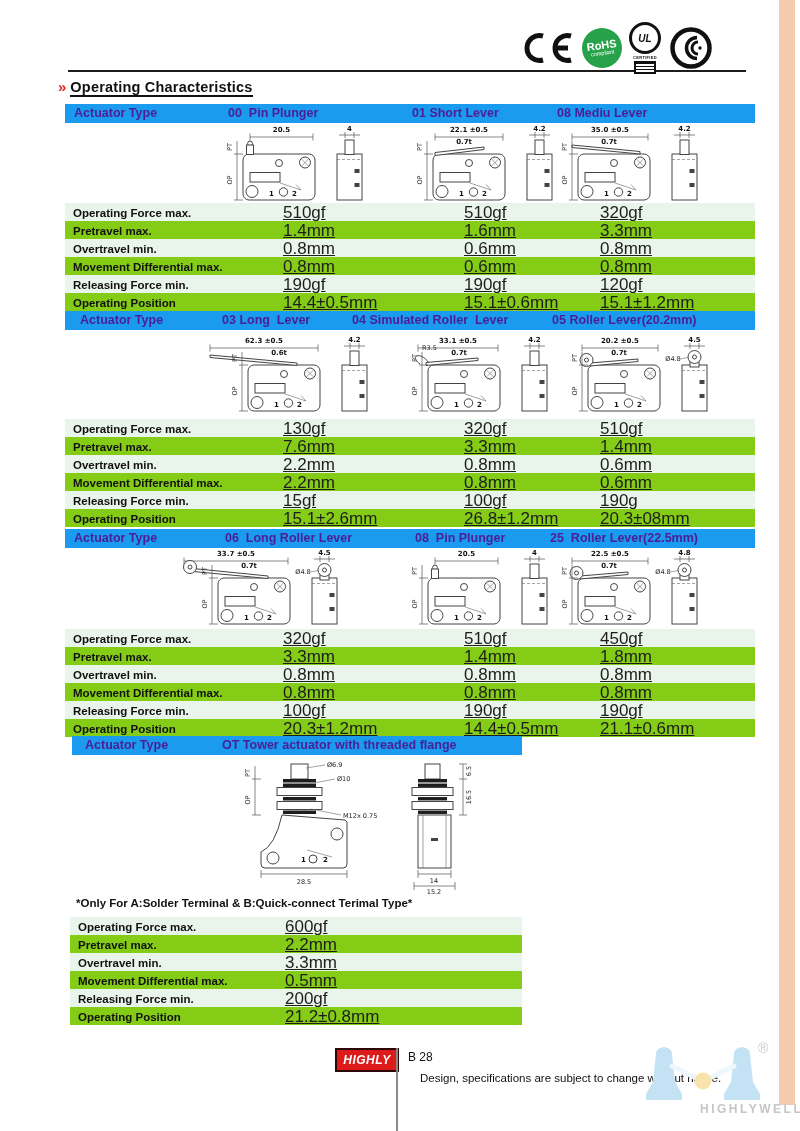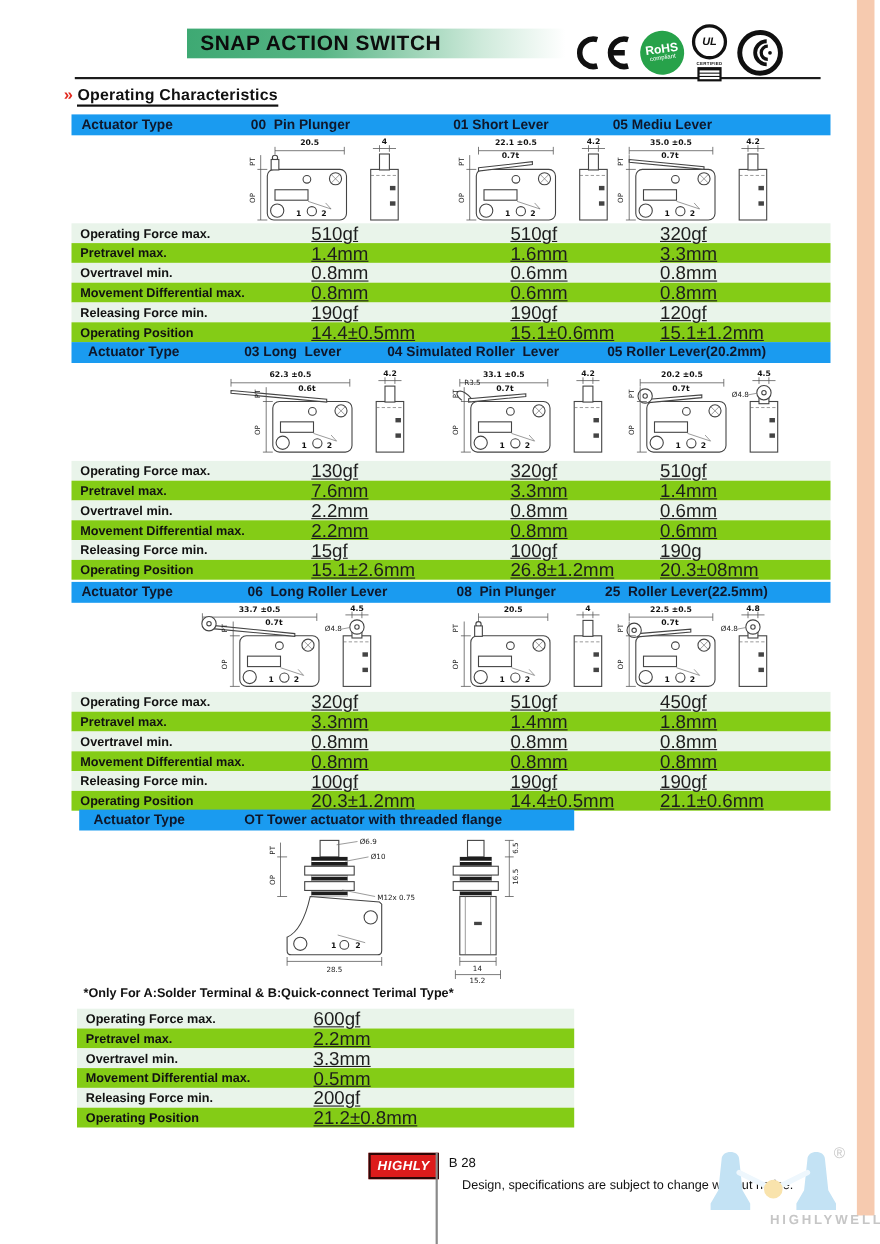--- a/index.html
+++ b/index.html
@@ -31,21 +31,21 @@
   .ulsub{font-size:4px;font-weight:bold;letter-spacing:.3px;}
   .ulblock{width:22px;height:13px;background:#111;position:relative;}
   .ulblock i{position:absolute;left:2px;right:2px;height:1.5px;background:#fff;}
 
   
   .ophead{position:absolute;left:58px;top:78px;font-size:14.5px;font-weight:bold;display:flex;align-items:baseline;}
   .ophead .chev{color:#e22a1f;margin-right:4px;font-size:15px;}
   .ophead .t{border-bottom:2px solid #111;padding-bottom:0;letter-spacing:.2px;}
 
   
-  .secbar{position:absolute;left:65px;width:690px;height:19px;background:#1a9bf0;color:#0f172a;
+  .secbar{position:absolute;left:65px;width:690px;height:19px;background:#1a9bf0;color:#4c1d95;
           font-weight:bold;font-size:12.5px;z-index:1;}
   .secbar .blab{position:absolute;left:9px;top:2px;}
   .secbar .btype{position:absolute;top:2px;white-space:pre;}
 
   
   .spec{position:absolute;left:65px;width:690px;}
   .srow{display:grid;height:18px;align-items:center;background:#e9f4ea;}
   .srow.alt{background:#84cc16;}
   .t3 .srow{grid-template-columns:218px 181px 136px 1fr;}
   .t1s{left:70px;width:452px;}
@@ -75,23 +75,20 @@
   .wmtext{position:absolute;left:700px;top:1102px;font-size:12px;font-weight:bold;color:#c6c6c6;letter-spacing:2.5px;z-index:6;}
   .reg{position:absolute;left:758px;top:1040px;font-size:14px;color:#c9c9c9;z-index:6;}
 
   .ce{fill:none;stroke:#101010;stroke-width:5;}
 </style>
 </head>
 <body>
 
 <div id="page">
 
-  <div class="greenbar">
-    <span>SNAP ACTION SWITCH</span>
-  </div>
   <div class="hrule"></div>
 
   <div class="certs">
     <svg width="56" height="36" viewBox="0 0 56 36">
       <path class="ce" d="M24,6 A12.5,12.5 0 1 0 24,30"></path>
       <path class="ce" d="M52,6 A12.5,12.5 0 1 0 52,30"></path>
       <path class="ce" d="M36,18 L49,18"></path>
     </svg>
     <div class="rohs">
       <span class="r1">RoHS</span>
@@ -118,21 +115,21 @@
 
   <div class="ophead">
     <span class="chev">»</span>
     <span class="t">Operating Characteristics</span>
   </div>
 
   <div class="secbar" style="top:104px">
     <span class="blab">Actuator Type</span>
     <span class="btype" style="left:163px">00  Pin Plunger</span>
     <span class="btype" style="left:347px">01 Short Lever</span>
-    <span class="btype" style="left:492px">05 Mediu Lever</span>
+    <span class="btype" style="left:492px">08 Mediu Lever</span>
   </div>
   <div class="dwg" style="left:195px;top:122px"><svg viewBox="0 0 180 84" width="180" height="84">
         <line x1="55" y1="15" x2="118" y2="15" class="dim"></line>
         <line x1="55" y1="11.5" x2="55" y2="18.5" class="dim"></line>
         <line x1="118" y1="11.5" x2="118" y2="18.5" class="dim"></line>
         <text class="d" x="86.5" y="10" text-anchor="middle">20.5</text>
         <rect x="48" y="32" width="72" height="46" rx="6" class="ln"></rect>
         <circle cx="55" cy="21.5" r="2.4" class="lnf"></circle>
         <rect x="51.5" y="23" width="7" height="9.5" class="ln"></rect>
         <circle cx="84" cy="41" r="3.5" class="lnf"></circle>

